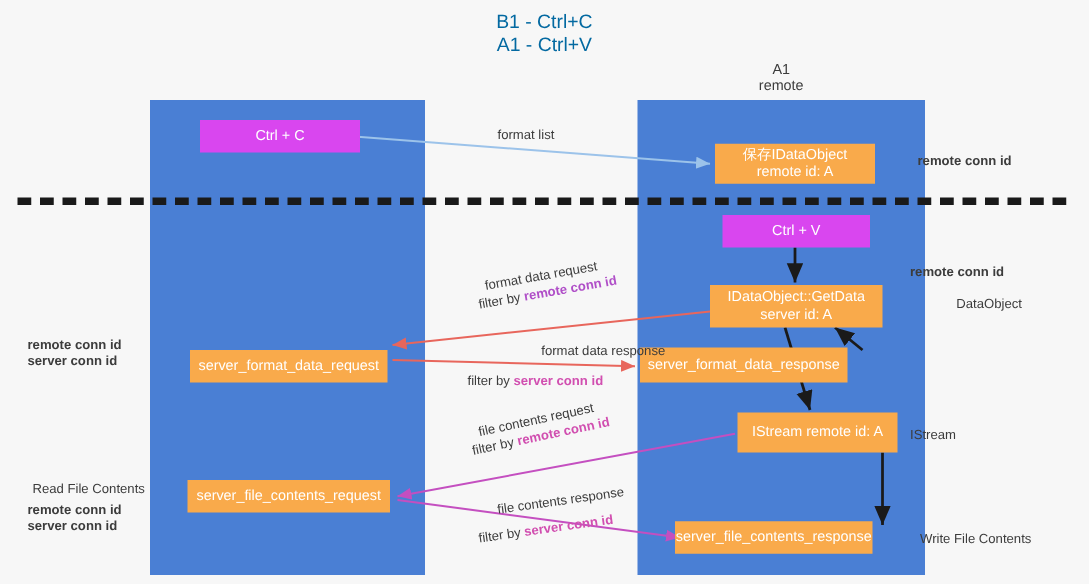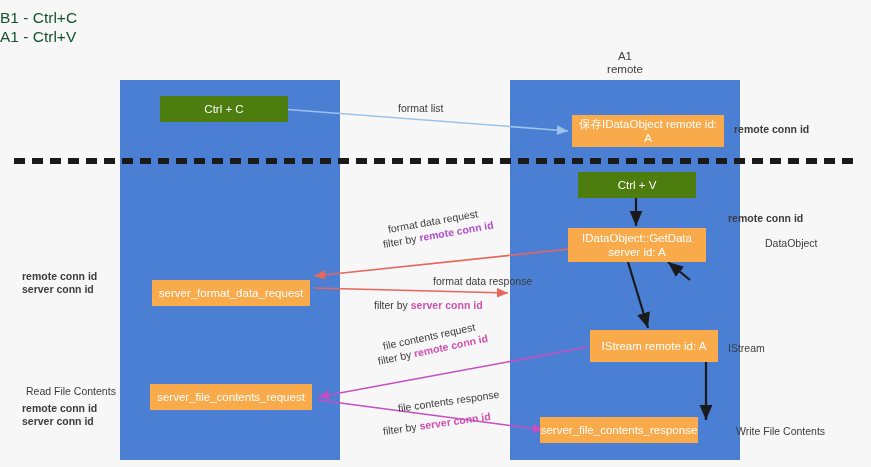--- a/index.html
+++ b/index.html
@@ -32,41 +32,42 @@
     text-align: center;
     font-size: 11.5px;
     color: #3c3c3c;
     line-height: 13px;
     white-space: pre-line;
   }
   .title {
     position: absolute;
     left: 0; right: 0;
     top: 8px;
+    text-align: center;
     font-size: 15.5px;
-    color: #14532d;
+    color: #0369a1;
     line-height: 19px;
     white-space: pre-line;
   }
   .node {
     position: absolute;
     display: flex;
     flex-direction: column;
     align-items: center;
     justify-content: center;
     color: #ffffff;
     font-size: 11.5px;
     line-height: 14px;
     text-align: center;
     box-sizing: border-box;
     padding: 2px 4px;
   }
   .node.orange { background: #f9a council; }
   .node.orange { background: #f9aa4b; }
-  .node.green  { background: #4d7c0f; }
+  .node.green  { background: #d946ef; }
   .lbl {
     position: absolute;
     font-size: 10.5px;
     color: #3c3c3c;
     white-space: nowrap;
     line-height: 14px;
   }
   .purple { color: #b04fc8; font-weight: bold; }
   .green-t { color: #7bc67e; font-weight: bold; }
   .pink { color: #d14fb0; font-weight: bold; }
@@ -129,30 +130,31 @@
 
     <line x1="588" y1="347" x2="318" y2="397" stroke="#c44fc0" stroke-width="1.6" marker-end="url(#ar-pink)"></line>
 
     <line x1="318" y1="400" x2="544" y2="430" stroke="#c44fc0" stroke-width="1.6" marker-end="url(#ar-pink)"></line>
 
     <path d="M706,362 L706,420" stroke="#1a1a1a" stroke-width="2.2" fill="none" marker-end="url(#ar-black)"></path>
   </svg>
 
   <div class="node green" style="left:160px; top:96px; width:128px; height:26px;">Ctrl + C</div>
 
-  <div class="node orange" style="left:572px; top:115px; width:152px; height:32px;">保存IDataObject
+  <div class="node orange" style="left:572px; top:115px; width:128px; height:32px;">保存IDataObject
 remote id: A</div>
 
   <div class="node green" style="left:578px; top:172px; width:118px; height:26px;">Ctrl + V</div>
 
   <div class="node orange" style="left:568px; top:228px; width:138px; height:34px;">IDataObject::GetData
 server id: A</div>
 
   <div class="node orange" style="left:152px; top:280px; width:158px; height:26px;">server_format_data_request</div>
 
+  <div class="node orange" style="left:512px; top:278px; width:166px; height:28px;">server_format_data_response</div>
 
   <div class="node orange" style="left:590px; top:330px; width:128px; height:32px;">IStream
 remote id: A</div>
 
   <div class="node orange" style="left:150px; top:384px; width:162px; height:26px;">server_file_contents_request</div>
 
   <div class="node orange" style="left:540px; top:417px; width:158px; height:26px;">server_file_contents_response</div>
 
   <div class="lbl" style="left:398px; top:101px;">format list</div>
 

